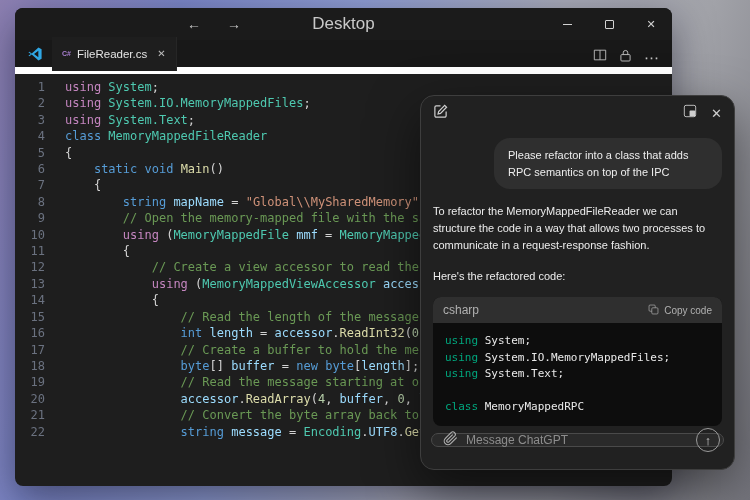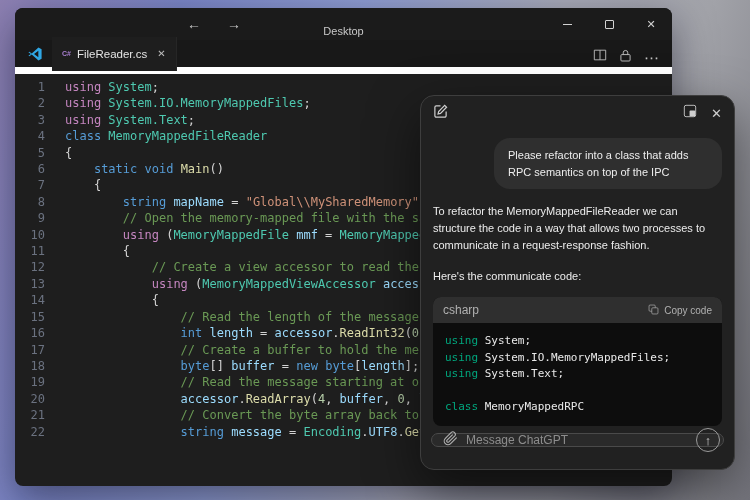--- a/index.html
+++ b/index.html
@@ -13,21 +13,21 @@
   
   .window {
     position:absolute; left:15px; top:8px; width:657px; height:478px;
     background:#1e1e1e; border-radius:8px; overflow:hidden;
     box-shadow:0 14px 40px rgba(10,10,30,.5);
   }
   .titlebar { position:relative; height:32px; background:#1b1b1b; }
   .nav-arrow { position:absolute; top:0; height:32px; display:flex; align-items:center; color:#c8c8c8; font-size:14px; cursor:default; }
   .nav-back { left:172px; }
   .nav-fwd  { left:212px; }
-  .win-title { position:absolute; left:50%; top:7px; height:32px; transform:translateX(-50%); display:flex; align-items:center; color:#c9c9c9; font-size:11px; }
+  .win-title { position:absolute; left:50%; top:0; height:32px; transform:translateX(-50%); display:flex; align-items:center; color:#c9c9c9; font-size:17px; }
   .wc { position:absolute; right:0; top:0; height:32px; display:flex; }
   .wc-btn { width:42px; height:32px; display:flex; align-items:center; justify-content:center; color:#d2d2d2; font-size:11px; }
   .min-glyph { display:inline-block; width:9px; height:1px; background:#d2d2d2; }
   .max-glyph { display:inline-block; width:9px; height:9px; border:1px solid #d2d2d2; border-radius:1px; }
 
   
   .tabbar { position:relative; height:34px; background:#181818; border-bottom:7px solid #ffffff; display:flex; align-items:center; }
   .vscode-logo { margin-left:12px; display:flex; }
   .tab { margin-left:9px; height:34px; display:flex; align-items:center; gap:6px; padding:0 10px; background:#1e1e1e; border-right:1px solid #262626; color:#e4e4e4; font-size:11.5px; }
   .csharp-icon { font-size:7px; font-weight:bold; color:#a97fd1; letter-spacing:0; }
@@ -181,21 +181,21 @@
             <rect x="1.5" y="1.5" width="13" height="13" rx="2"></rect>
             <rect x="7.5" y="7.5" width="6.5" height="6.5" rx="1" fill="#cfcfcf" stroke="none"></rect>
           </svg>
       </span>
       <span class="chat-close">✕</span>
     </div>
 
     <div class="chat-messages">
       <div class="user-bubble">Please refactor into a class that adds RPC semantics on top of the IPC</div>
       <p class="assistant-text">To refactor the MemoryMappedFileReader we can structure the code in a way that allows two processes to communicate in a request-response fashion.</p>
-      <p class="assistant-text">Here's the communicate code:</p>
+      <p class="assistant-text">Here's the refactored code:</p>
 
       <div class="code-block">
         <div class="code-block-header">
           <span class="code-lang">csharp</span>
           <span class="copy-btn">
             <span>
               <svg width="11" height="11" viewBox="0 0 16 16" fill="none" stroke="#b0b0b0">
                   <rect x="5.5" y="5.5" width="9" height="9" rx="1.5"></rect>
                   <path d="M10.5 5.5V3A1.5 1.5 0 009 1.5H3A1.5 1.5 0 001.5 3v6A1.5 1.5 0 003 10.5h2.5"></path>
                 </svg>

